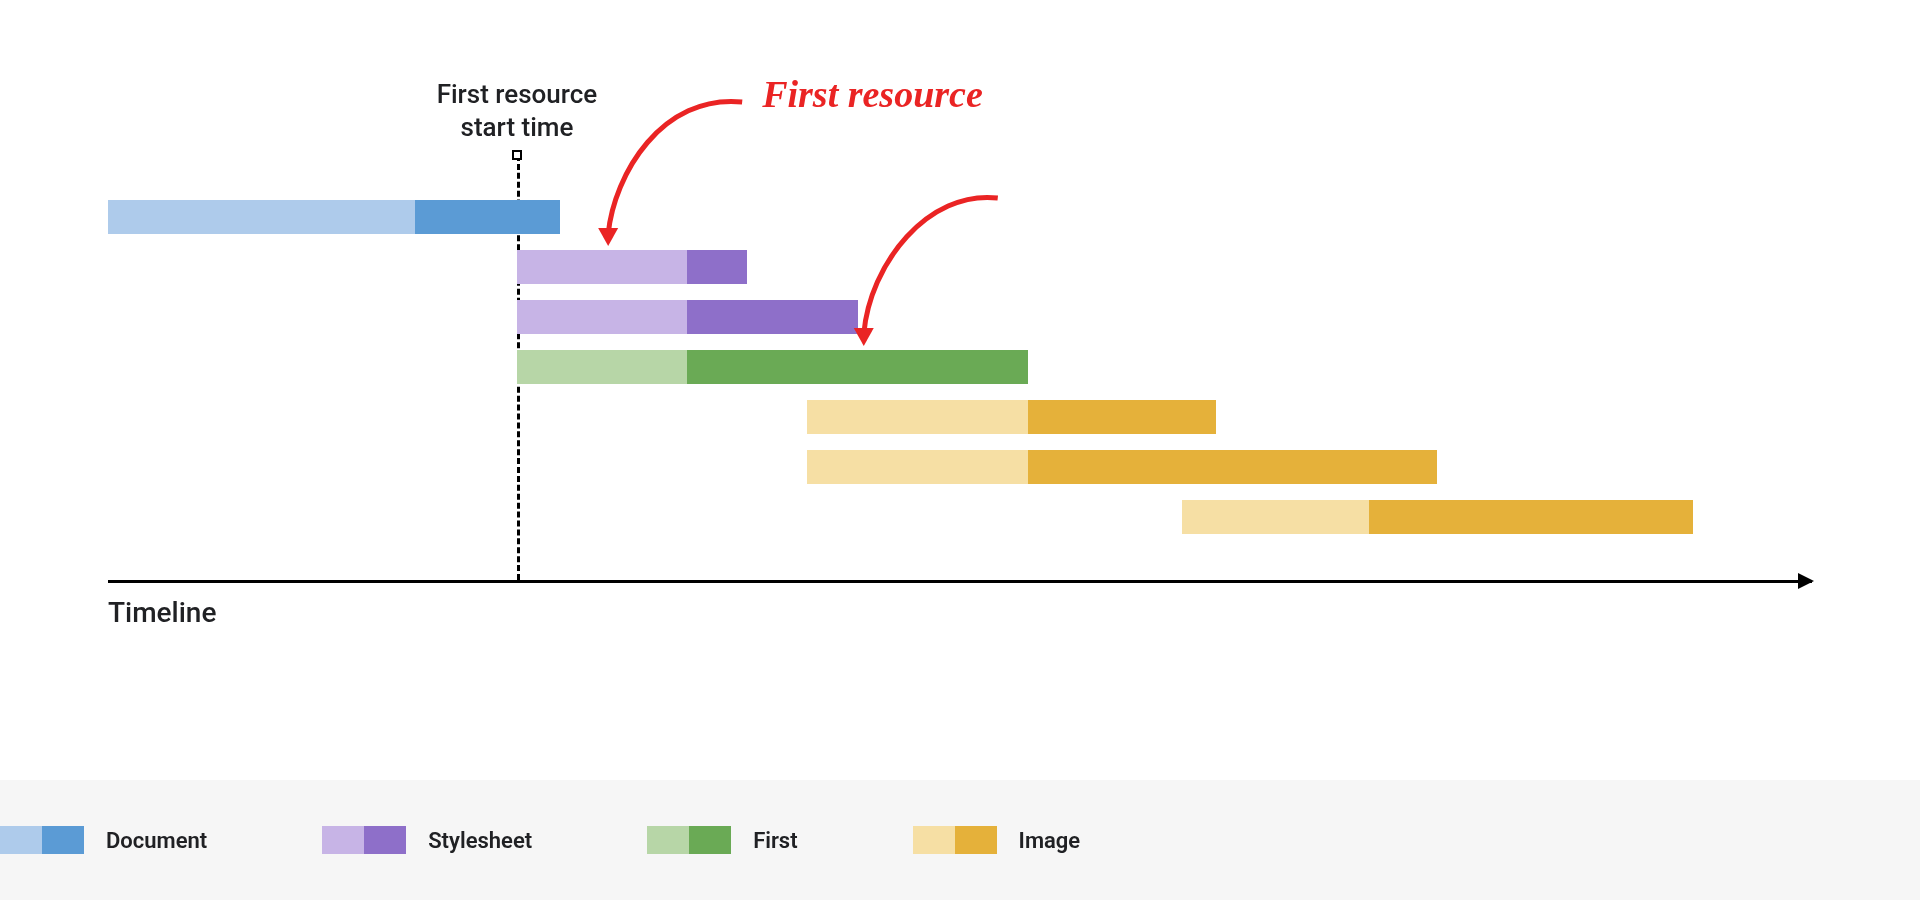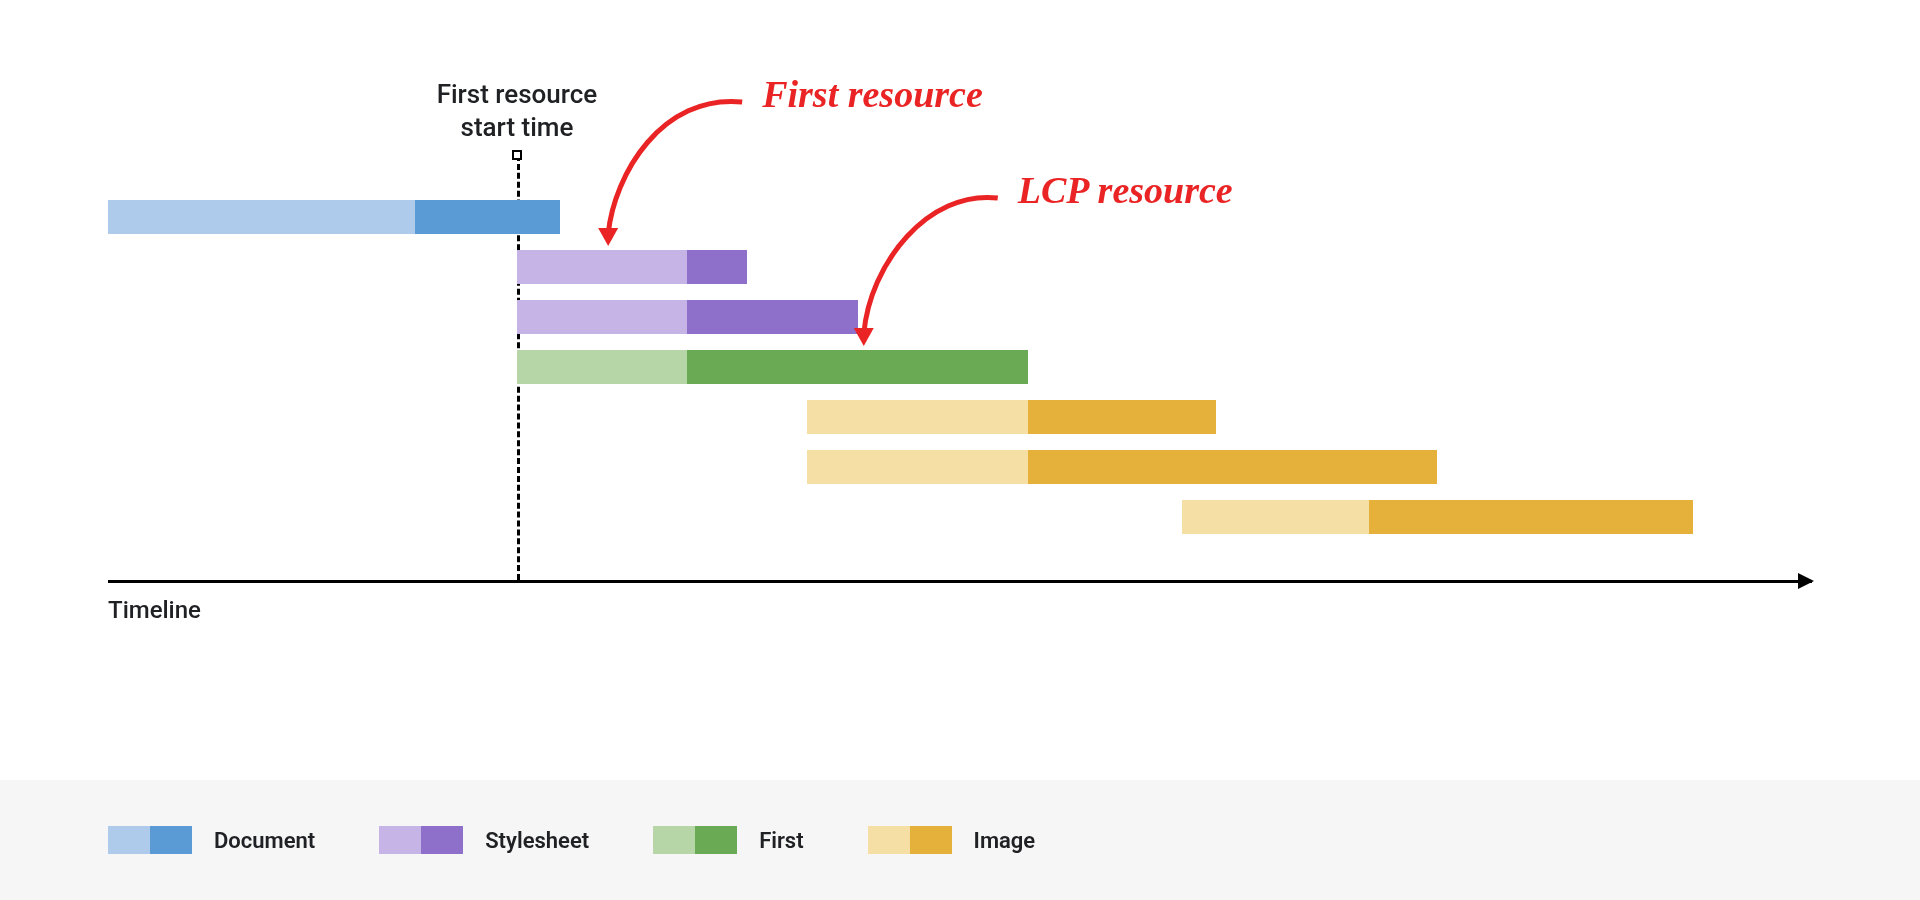--- a/index.html
+++ b/index.html
@@ -7,22 +7,22 @@
   .canvas { width: 1920px; height: 900px; position: relative; padding-left: 108px; padding-right: 108px; }
   .chart-area { position: relative; width: 100%; height: 720px; }
   .bar { position: absolute; height: 34px; }
   .seg { position: absolute; top: 0; bottom: 0; }
   .marker-label { position: absolute; font-size: 26px; font-weight: 500; color: #202124; text-align: center; line-height: 1.25; }
   .vline { position: absolute; width: 0; border-left: 3px dashed #000; }
   .handle { position: absolute; width: 10px; height: 10px; border: 2px solid #000; background: #fff; transform: translate(-50%, -50%); }
   .handwriting { position: absolute; color: #ea2424; font-family: "Comic Sans MS", "Segoe Script", "Bradley Hand", cursive; font-weight: 700; font-size: 38px; font-style: italic; }
   .axis { position: absolute; left: 0; right: 0; height: 2.5px; background: #000; }
   .axis-arrow { position: absolute; width: 0; height: 0; border-top: 8px solid transparent; border-bottom: 8px solid transparent; border-left: 16px solid #000; transform: translateY(-50%); }
-  .axis-label { position: absolute; font-size: 24px; font-weight: 500; color: #202124; }
-  .legend { position: absolute; left: 0; right: 0; background: #f6f6f6; display: flex; align-items: center; gap: 64px; padding-left: 108px; }
+  .axis-label { position: absolute; font-size: 28px; font-weight: 500; color: #202124; }
+  .legend { position: absolute; left: 0; right: 0; background: #f6f6f6; display: flex; align-items: center; gap: 115px; }
   .legend-item { display: flex; align-items: center; gap: 22px; }
   .swatch { display: flex; width: 84px; height: 28px; }
   .swatch > div { flex: 1; }
   .legend-label { font-size: 22px; font-weight: 600; color: #202124; }
 </style>
 </head>
 <body>
 
 <div class="canvas">
   <div class="chart-area" id="chart">
@@ -55,21 +55,20 @@
       </div>
       <div class="bar" style="left: 1073.52px; width: 511.2px; top: 500px; height: 34px;">
         <div class="seg" style="left: 0px; width: 187.44px; background: rgb(246, 223, 164);"></div>
         <div class="seg" style="left: 187.44px; right: 0px; background: rgb(229, 177, 58);"></div>
       </div>
       <div class="handwriting" style="left: 654.16px; top: 72px;">First resource</div>
       <svg width="1704" height="720" viewBox="0 0 1704 720" style="position: absolute; left: 0px; top: 0px; overflow: visible;">
         <path d="M 634.16 102 C 554.16 94, 506.15999999999997 174, 500.15999999999997 234" fill="none" stroke="#ea2424" stroke-width="5"></path>
         <path d="M 500.15999999999997 246 l -10 -18 l 20 0 z" fill="#ea2424"></path>
       </svg>
-      <div class="handwriting" style="left: 909.76px; top: 168px;">LCP resource</div>
       <svg width="1704" height="720" viewBox="0 0 1704 720" style="position: absolute; left: 0px; top: 0px; overflow: visible;">
         <path d="M 889.76 198 C 819.76 190, 761.76 264, 755.76 334" fill="none" stroke="#ea2424" stroke-width="5"></path>
         <path d="M 755.76 346 l -10 -18 l 20 0 z" fill="#ea2424"></path>
       </svg>
       <div class="axis" style="top: 580px;"></div>
       <div class="axis-arrow" style="top: 581px; right: -2px;"></div>
       <div class="axis-label" style="left: 0px; top: 596px;">Timeline</div>
     </div>
   <div class="legend" id="legend" style="top:780px; height:120px;">
       <div class="legend-item">

